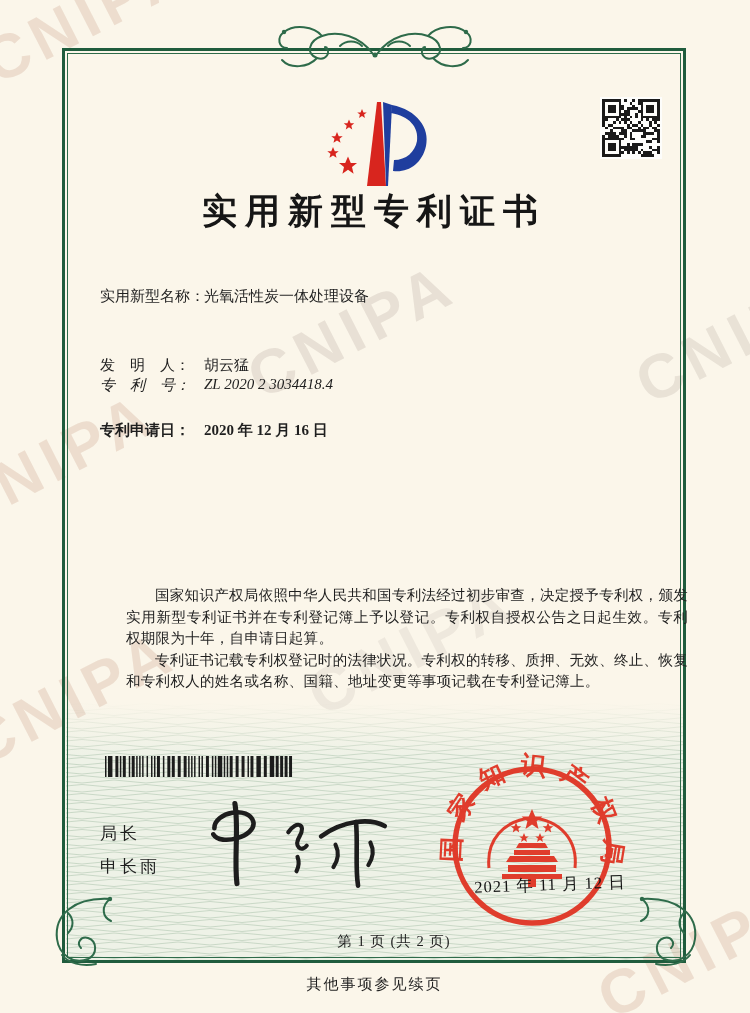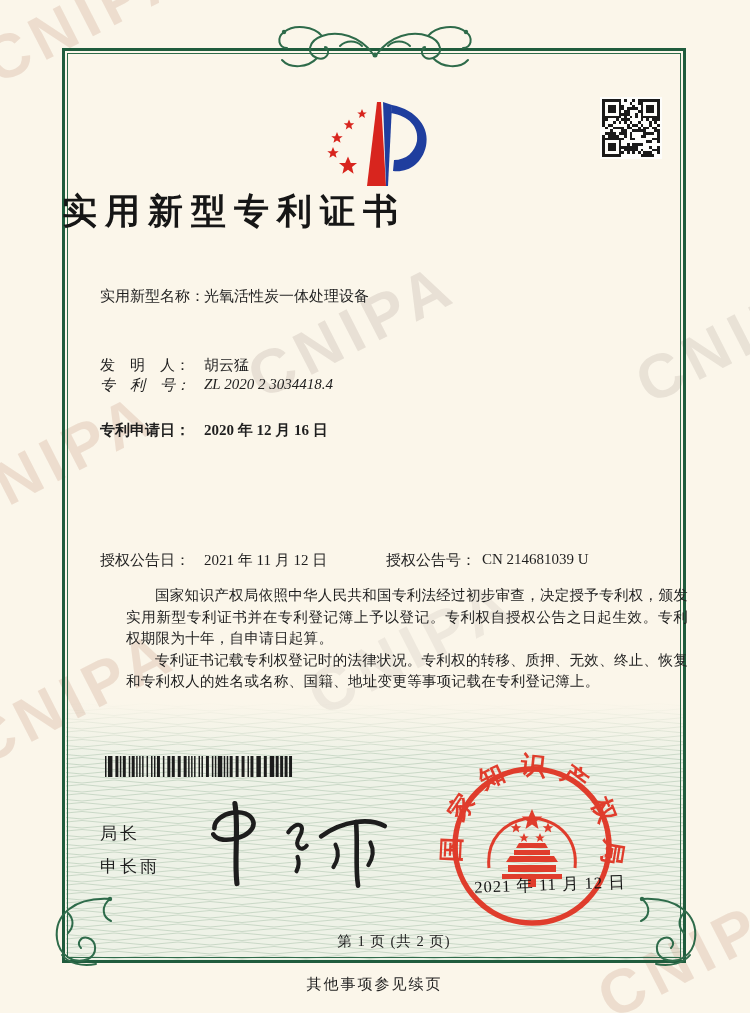--- a/index.html
+++ b/index.html
@@ -53,21 +53,21 @@
   .cert-no {
     position:absolute; left:100px; top:99px; font-size:15px;
     letter-spacing:2.5px; z-index:5;
   }
   .logo { position:absolute; left:320px; top:98px; z-index:5; }
   .qr {
     position:absolute; left:600px; top:97px; width:62px; height:62px;
     background:#fdfdfb; padding:2px; z-index:5;
   }
   .title {
-    position:absolute; left:62px; top:188px; width:624px; text-align:left;
+    position:absolute; left:62px; top:188px; width:624px; text-align:center;
     font-size:35px; font-weight:bold; letter-spacing:8px; color:#161616;
     z-index:5;
   }
 
   
   .row { position:absolute; left:100px; font-size:15px; z-index:5; white-space:nowrap; }
   .row .lbl { display:inline-block; width:104px; }
   .row .val { display:inline-block; vertical-align:top; }
   .r1{ top:287px; } .r2{ top:332px;margin-top:24px; } .r3{ top:376px;font-style:italic; }
   .r4{ top:421px;font-weight:bold; } .r5{ top:463px; } .r6{ top:505px; }
@@ -434,26 +434,20 @@
   </div>
   <div class="row r2">
     <span class="lbl">发　明　人：</span><span class="val">胡云猛</span>
   </div>
   <div class="row r3">
     <span class="lbl">专　利　号：</span><span class="val">ZL 2020 2 3034418.4</span>
   </div>
   <div class="row r4">
     <span class="lbl">专利申请日：</span><span class="val">2020 年 12 月 16 日</span>
   </div>
-  <div class="row r7">
-    <span class="lbl">授权公告日：</span><span class="val">2021 年 11 月 12 日</span>
-    <span class="pair2">
-      <span class="lbl">授权公告号：</span><span class="val">CN 214681039 U</span>
-    </span>
-  </div>
 
   <div class="paras">
     <p>国家知识产权局依照中华人民共和国专利法经过初步审查，决定授予专利权，颁发实用新型专利证书并在专利登记簿上予以登记。专利权自授权公告之日起生效。专利权期限为十年，自申请日起算。</p>
     <p>专利证书记载专利权登记时的法律状况。专利权的转移、质押、无效、终止、恢复和专利权人的姓名或名称、国籍、地址变更等事项记载在专利登记簿上。</p>
   </div>
 
   <div class="barcode">
     <svg id="barcode-svg" width="190" height="21" viewBox="0 0 128 30" preserveAspectRatio="none" fill="#1c1c1c">
         <rect x="0" y="0" width="1" height="30"></rect>
         <rect x="2" y="0" width="3" height="30"></rect>

